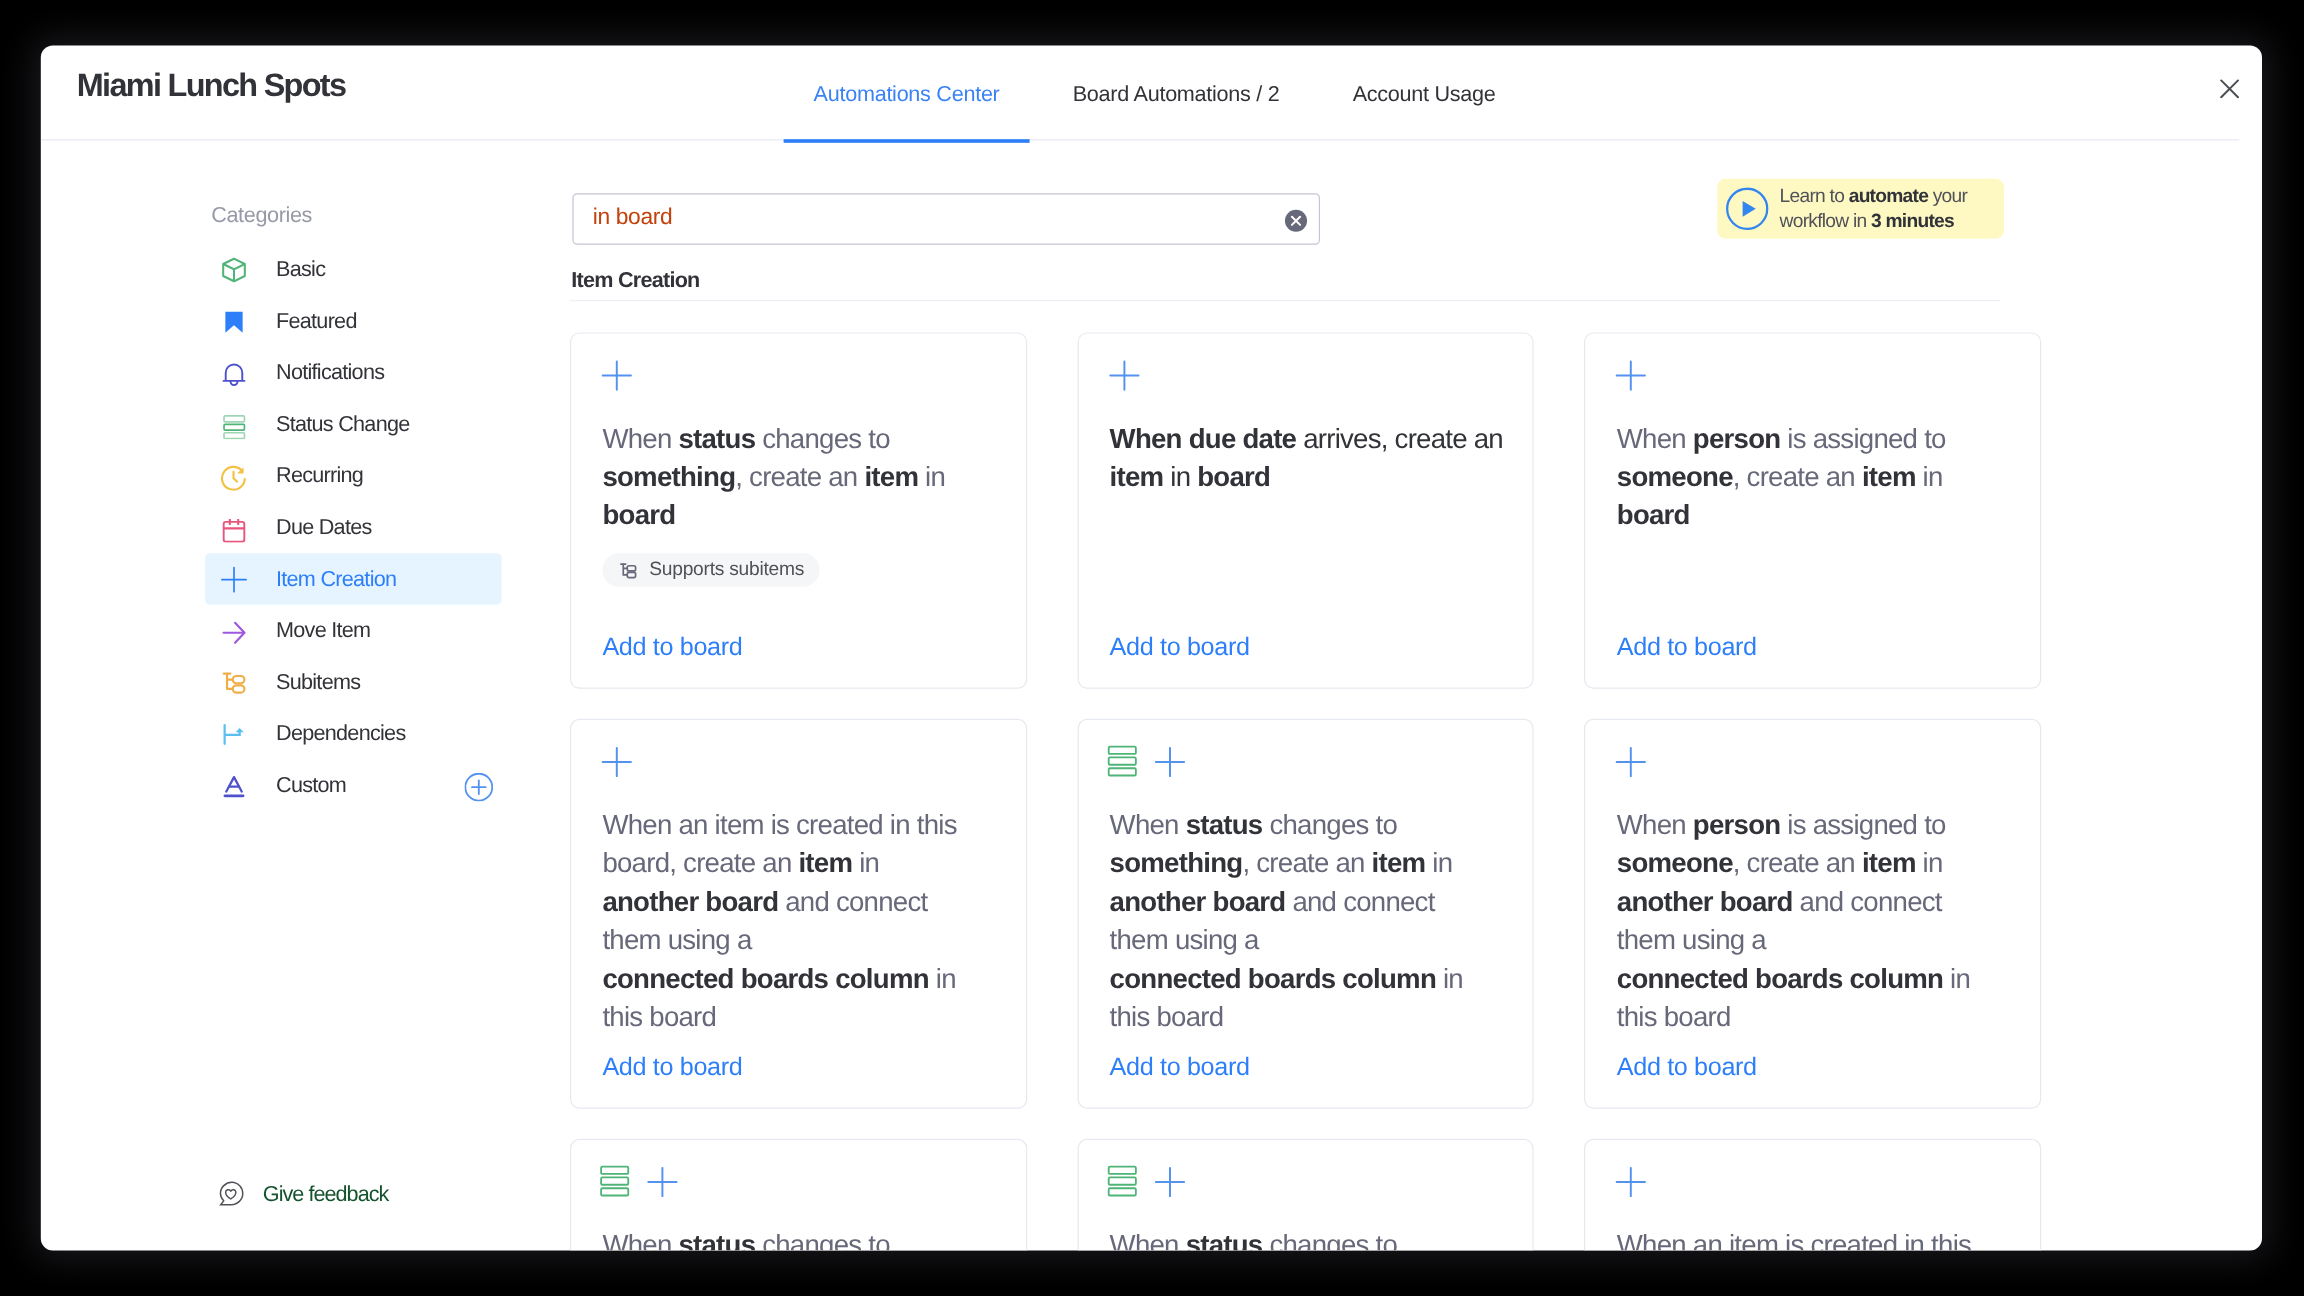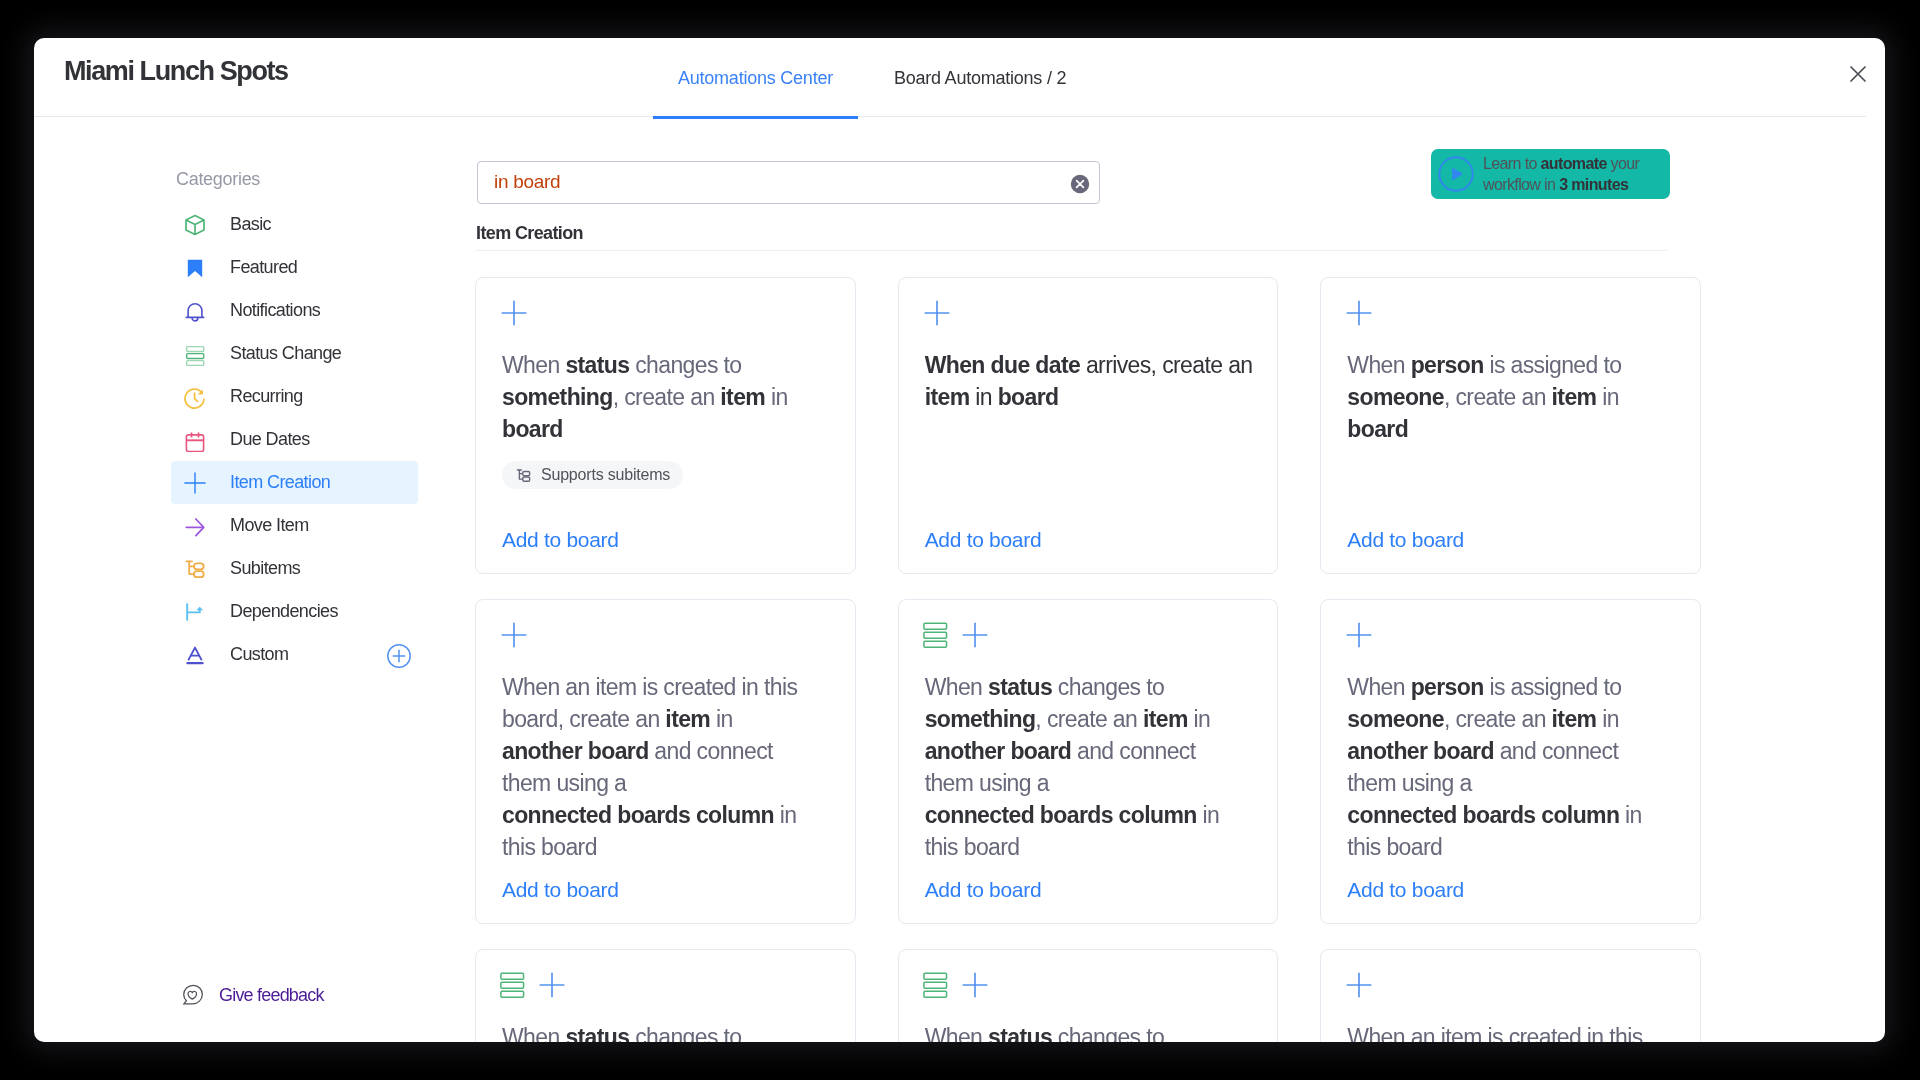--- a/index.html
+++ b/index.html
@@ -37,31 +37,31 @@
   .cat-list { position:absolute; left:137px; top:86px; width:247px; }
   .cat-item { position:relative; height:43px; display:flex; align-items:center;
               border-radius:4px; cursor:pointer; }
   .cat-item .ico { width:24px; height:24px; margin-left:12px; display:flex;
                    align-items:center; justify-content:center; }
   .cat-item .lbl { margin-left:23px; font-size:18px; letter-spacing:-0.6px; color:#323338; }
   .cat-item.active { background:#e5f4ff; }
   .cat-item.active .lbl { color:#2d7ff9; }
   .add-custom { position:absolute; left:353px; top:527px; width:24px; height:24px; cursor:pointer; }
   .feedback { position:absolute; left:147px; top:866px; display:flex; align-items:center; cursor:pointer; }
-  .feedback .lbl { margin-left:14px; font-size:18px; letter-spacing:-0.8px; color:#4c1d95; }
+  .feedback .lbl { margin-left:14px; font-size:18px; letter-spacing:-0.8px; color:#14532d; }
 
   
   .main { position:absolute; left:420px; top:79px; width:1431px; height:925px; overflow:hidden; }
   .search-wrap { position:absolute; left:23px; top:44px; width:623px; height:43px; }
   .search-box { width:100%; height:100%; border:1px solid #c3c6d4; border-radius:4px;
                 background:#fff; }
   .search-val { position:absolute; left:17px; top:10px; font-size:19px; letter-spacing:-0.3px; color:#c2410c; }
   .clear-btn { position:absolute; right:12px; top:12px; width:19px; height:19px; cursor:pointer; }
   .promo { position:absolute; left:977px; top:32px; width:239px; height:50px;
-           background:#14b8a6; border-radius:7px; display:flex; align-items:center; cursor:pointer; }
+           background:#fef9c3; border-radius:7px; display:flex; align-items:center; cursor:pointer; }
   .promo .pico { margin-left:7px; width:36px; height:36px; flex:0 0 36px; }
   .promo .ptxt { margin-left:9px; font-size:16px; line-height:21px; letter-spacing:-0.62px;
                  color:#505258; width:160px; }
   .promo .ptxt b { color:#323338; font-weight:bold; }
   .sect-title { position:absolute; left:22px; top:106px; font-size:18px; letter-spacing:-0.62px; font-weight:bold; color:#323338; }
   .sect-rule { position:absolute; left:21px; top:133px; width:1192px; height:1px; background:#eceff3; }
 
   .grid { position:absolute; left:21px; top:160px; width:1192px; }
   .grid-row { display:flex; gap:42px; align-items:stretch; margin-bottom:25px; }
   .card { width:380.67px; border:1px solid #e6e9ef; border-radius:8px;
@@ -90,20 +90,23 @@
 
   <div class="hdr">
     <div class="hdr-title">Miami Lunch Spots</div>
     <div class="tabs" id="tabbar">
         <div class="tab active">
           <span>Automations Center</span>
         </div>
         <div class="tab">
           <span>Board Automations / 2</span>
         </div>
+        <div class="tab">
+          <span>Account Usage</span>
+        </div>
       </div>
     <div class="close-btn">
       <svg width="16" height="16" viewBox="0 0 16 16">
         <path d="M1 1 L15 15 M15 1 L1 15" stroke="#4b4e54" stroke-width="1.7" fill="none" stroke-linecap="round"></path>
       </svg>
     </div>
   </div>
 
   <div class="sidebar">
     <div class="cat-title">Categories</div>

